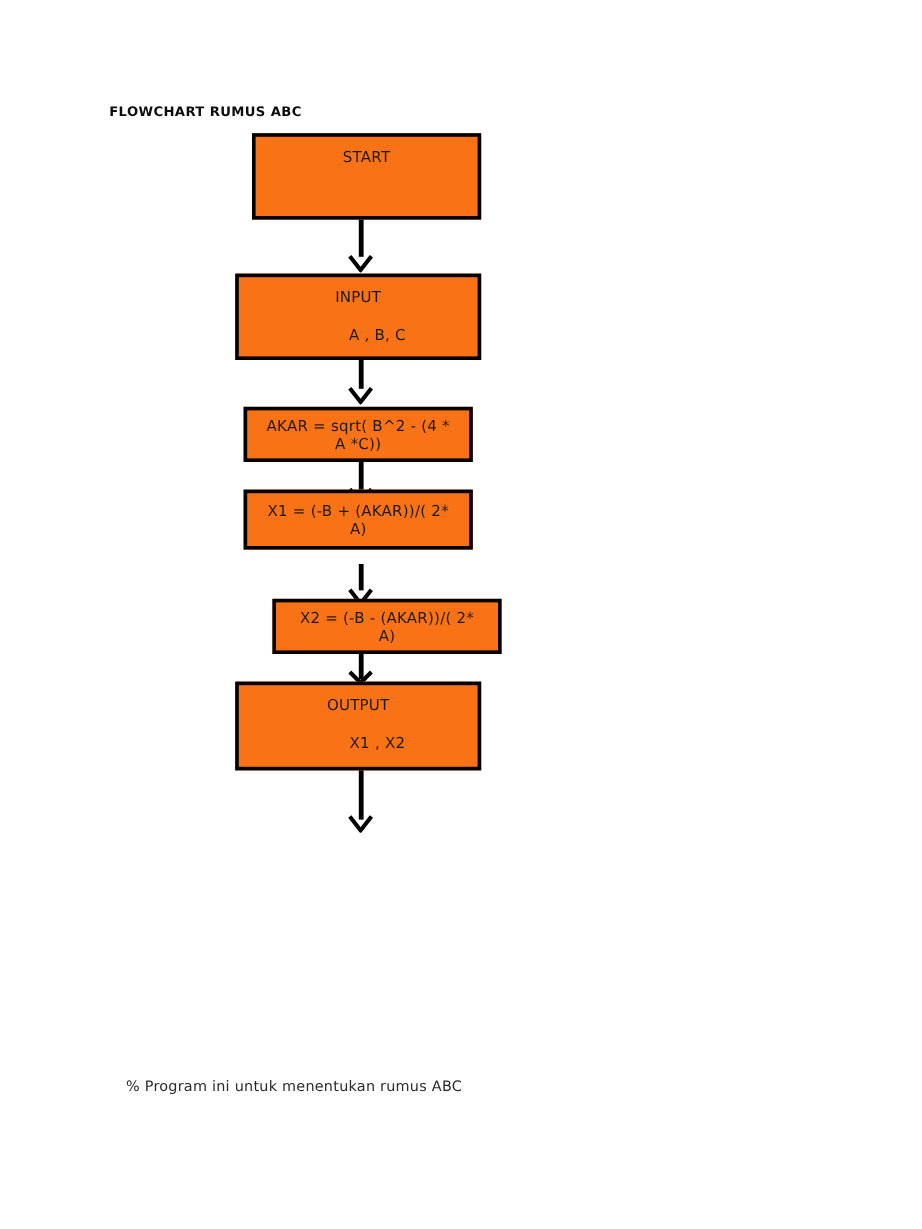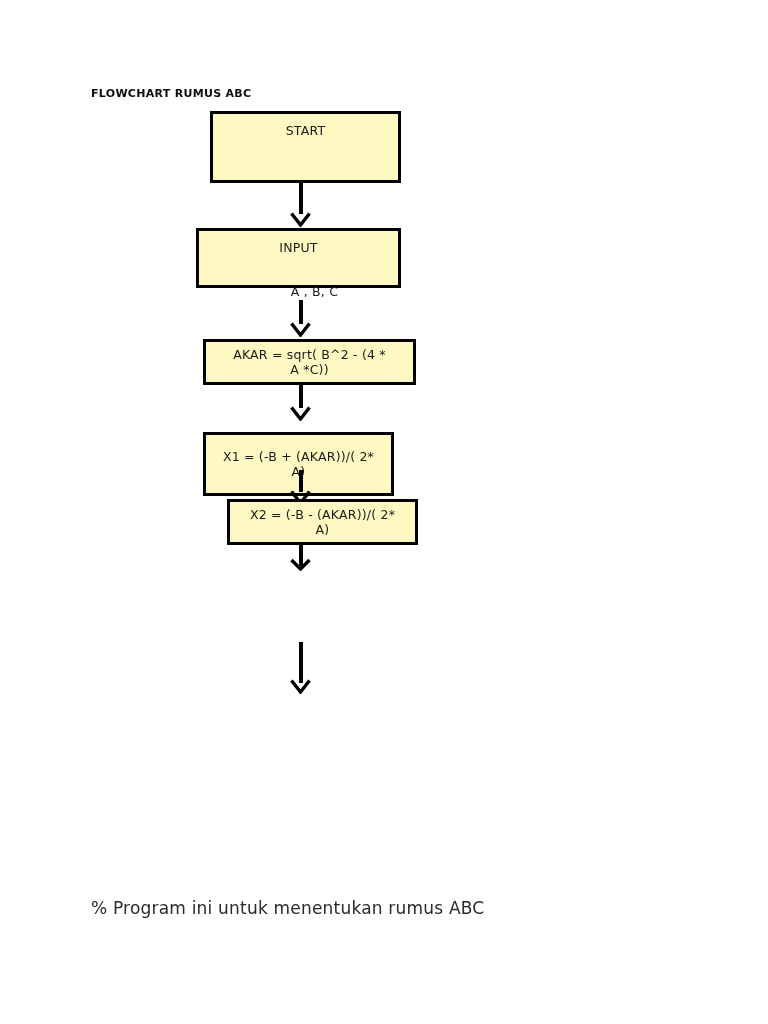--- a/index.html
+++ b/index.html
@@ -33,34 +33,34 @@
     font-size: 11px;
     font-weight: bold;
     letter-spacing: 0.3px;
     color: #0d0d0d;
     white-space: nowrap;
   }
 
   
   .footer-note {
     position: absolute;
-    left: 91px;
+    left: 105px;
     top: 898px;
-    font-size: 17px;
+    font-size: 12px;
     font-weight: normal;
     letter-spacing: 0.2px;
     color: #2a2a2a;
     white-space: nowrap;
   }
 
   
   .node {
     position: absolute;
     box-sizing: border-box;
-    background: #fef9c3;
+    background: #f97316;
     border: 3px solid #000000;
     font-size: 12.5px;
     color: #1a1a1a;
     text-align: center;
     letter-spacing: 0.2px;
   }
 
   .node .line {
     display: block;
     white-space: nowrap;
@@ -69,21 +69,21 @@
   
   .node.terminator {
     padding-top: 9px;
   }
 
   
   .node.io {
     padding-top: 9px;
   }
   .node.io .line + .line {
-    margin-top: 29px;
+    margin-top: 16px;
     padding-left: 32px;
   }
 
   
   .node.process {
     display: flex;
     flex-direction: column;
     justify-content: center;
     align-items: center;
     line-height: 1.22;
@@ -118,45 +118,45 @@
     <span class="line">START</span>
   </div>
 
   <div class="connector" style="left:299px; top:183px; height:31px;"></div>
   <div class="arrowhead" style="left:290px; top:212px;">
     <svg viewBox="0 0 21 15" aria-hidden="true">
       <polyline points="1.5,1.5 10.5,13 19.5,1.5" fill="none" stroke="#000000" stroke-width="3.4" stroke-linecap="butt" stroke-linejoin="miter"></polyline>
     </svg>
   </div>
 
-  <div class="node io" style="left:196px; top:228px; width:205px; height:60px;">
+  <div class="node io" style="left:196px; top:228px; width:205px; height:72px;">
     <span class="line">INPUT</span>
     <span class="line">A , B, C</span>
   </div>
 
   <div class="connector" style="left:299px; top:300px; height:24px;"></div>
   <div class="arrowhead" style="left:290px; top:322px;">
     <svg viewBox="0 0 21 15" aria-hidden="true">
       <polyline points="1.5,1.5 10.5,13 19.5,1.5" fill="none" stroke="#000000" stroke-width="3.4" stroke-linecap="butt" stroke-linejoin="miter"></polyline>
     </svg>
   </div>
 
-  <div class="node process" style="left:203px; top:339px; width:213px; height:46px;">
+  <div class="node process" style="left:203px; top:339px; width:191px; height:46px;">
     <span class="line">AKAR = sqrt( B^2 - (4 *</span>
     <span class="line">A *C))</span>
   </div>
 
   <div class="connector" style="left:299px; top:385px; height:23px;"></div>
   <div class="arrowhead" style="left:290px; top:406px;">
     <svg viewBox="0 0 21 15" aria-hidden="true">
       <polyline points="1.5,1.5 10.5,13 19.5,1.5" fill="none" stroke="#000000" stroke-width="3.4" stroke-linecap="butt" stroke-linejoin="miter"></polyline>
     </svg>
   </div>
 
-  <div class="node process" style="left:203px; top:432px; width:191px; height:64px;">
+  <div class="node process" style="left:203px; top:408px; width:191px; height:50px;">
     <span class="line">X1 = (-B + (AKAR))/( 2*</span>
     <span class="line">A)</span>
   </div>
 
   <div class="connector" style="left:299px; top:470px; height:22px;"></div>
   <div class="arrowhead" style="left:290px; top:490px;">
     <svg viewBox="0 0 21 15" aria-hidden="true">
       <polyline points="1.5,1.5 10.5,13 19.5,1.5" fill="none" stroke="#000000" stroke-width="3.4" stroke-linecap="butt" stroke-linejoin="miter"></polyline>
     </svg>
   </div>
@@ -166,20 +166,24 @@
     <span class="line">A)</span>
   </div>
 
   <div class="connector" style="left:299px; top:545px; height:21px;"></div>
   <div class="arrowhead" style="left:290px; top:556px;">
     <svg viewBox="0 0 21 15" aria-hidden="true">
       <polyline points="1.5,4 10.5,13 19.5,4" fill="none" stroke="#000000" stroke-width="3.4" stroke-linecap="butt" stroke-linejoin="miter"></polyline>
     </svg>
   </div>
 
+  <div class="node io" style="left:196px; top:568px; width:205px; height:74px;">
+    <span class="line">OUTPUT</span>
+    <span class="line">X1 , X2</span>
+  </div>
 
   <div class="connector" style="left:299px; top:642px; height:41px;"></div>
   <div class="arrowhead" style="left:290px; top:679px;">
     <svg viewBox="0 0 21 15" aria-hidden="true">
       <polyline points="1.5,1.5 10.5,13 19.5,1.5" fill="none" stroke="#000000" stroke-width="3.4" stroke-linecap="butt" stroke-linejoin="miter"></polyline>
     </svg>
   </div>
 
 
   <div class="footer-note">% Program ini untuk menentukan rumus ABC</div>

